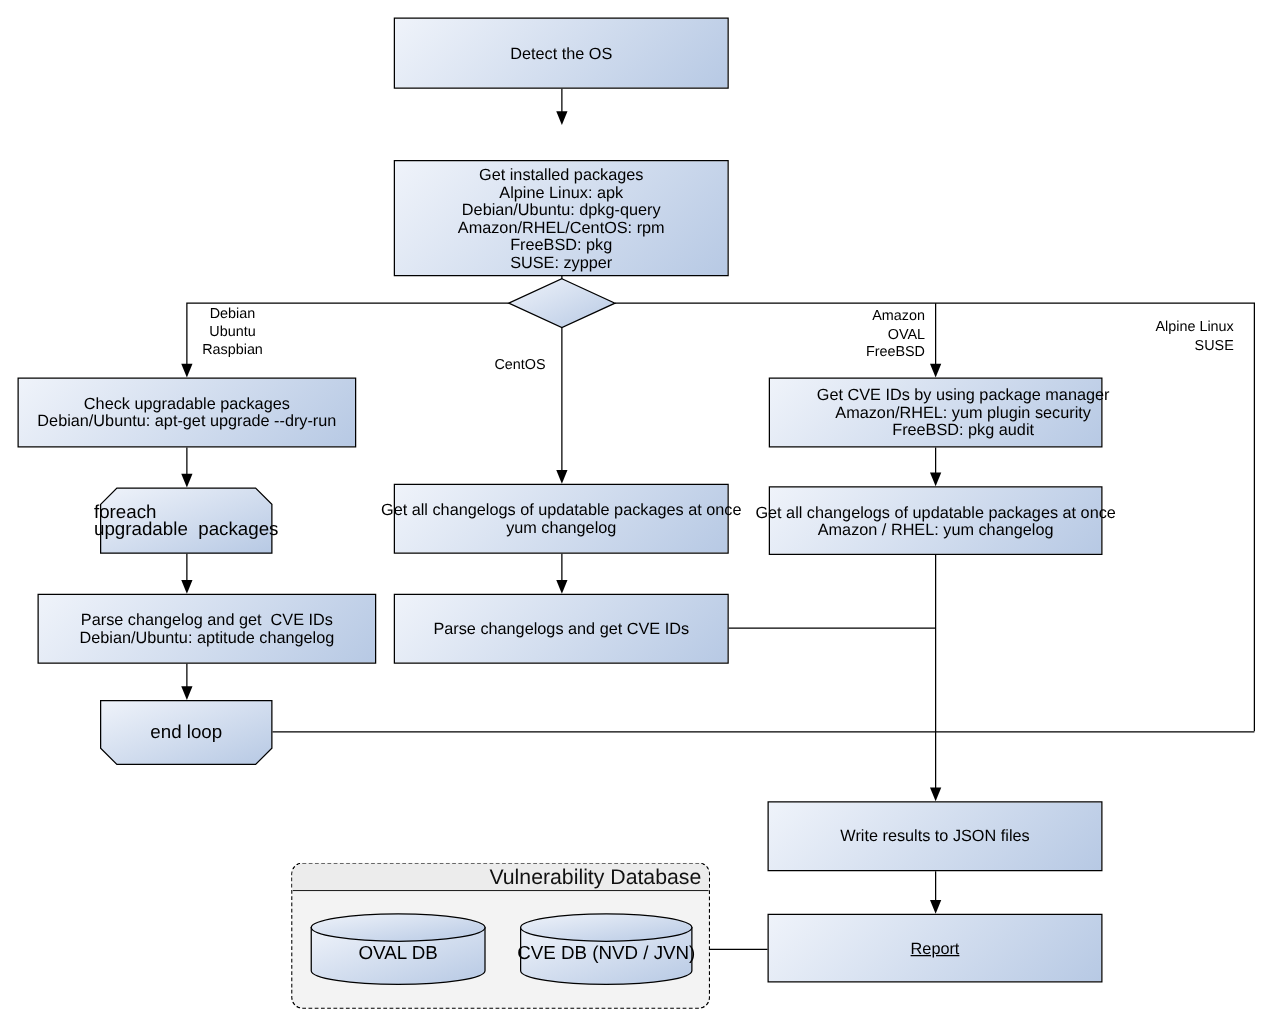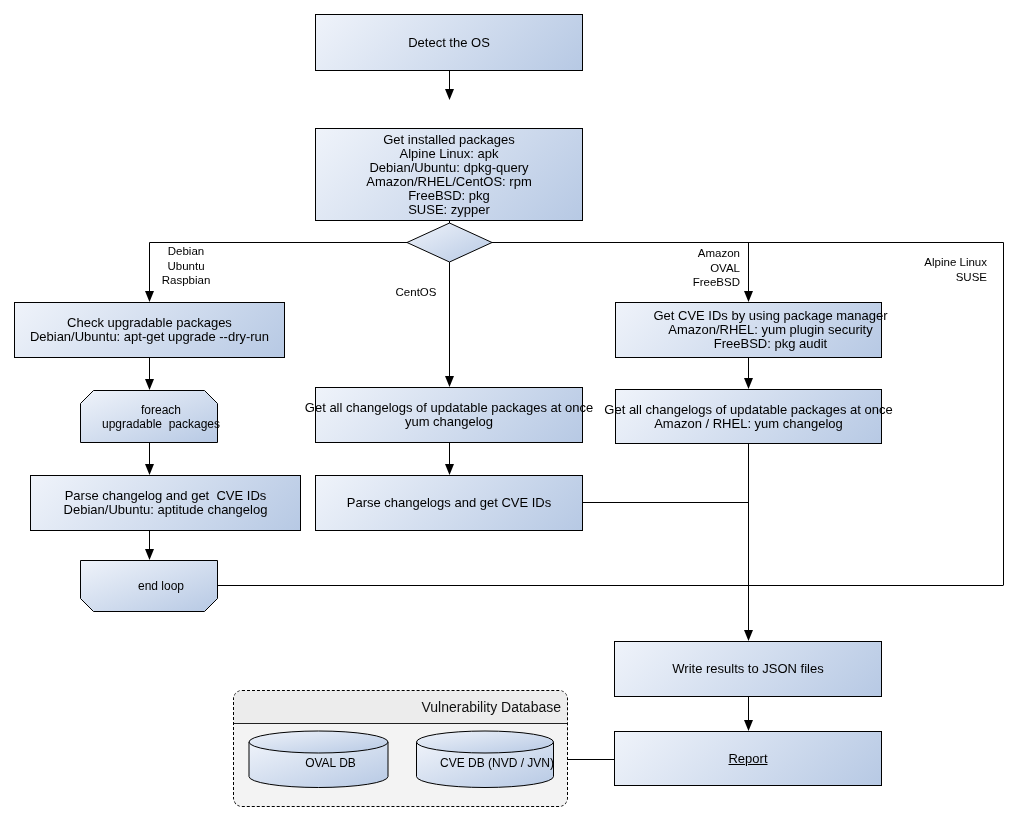--- a/index.html
+++ b/index.html
@@ -30,51 +30,50 @@
     display:flex;align-items:center;justify-content:center;
   }
   .node-text{
     font-size:13px;line-height:14px;
     text-align:center;
     white-space:pre;
   }
   .shape-label{
     position:absolute;
     display:flex;align-items:center;justify-content:center;
-    text-align:center;
-    font-size:12px;line-height:14px;
+    text-align:left;
+    font-size:15px;line-height:14px;
     white-space:pre;
     pointer-events:none;
-    margin-left:12px;
   }
   .edge-label{
     position:absolute;
     font-size:11.5px;line-height:14.5px;
     white-space:pre;
   }
   .edge-label.center{text-align:center;}
   .edge-label.right{text-align:right;}
 
   .group{
     position:absolute;
     box-sizing:border-box;
     left:233px;top:690px;width:335px;height:117px;
     border:1.5px dashed #000;
     border-radius:9px;
     background:var(--group-fill);
   }
   .group-header{
     box-sizing:border-box;
-    height:33px;
+    height:22px;
     background:var(--group-header-fill);
     border-bottom:1px solid #222;
     border-radius:8px 8px 0 0;
     display:flex;align-items:center;justify-content:flex-end;
     padding:0 6px;
-    font-size:14px;
+    font-size:17px;
     color:#111;
     white-space:pre;
   }
 </style>
 </head>
 <body>
 
 <div id="canvas">
 
   <div class="group">

